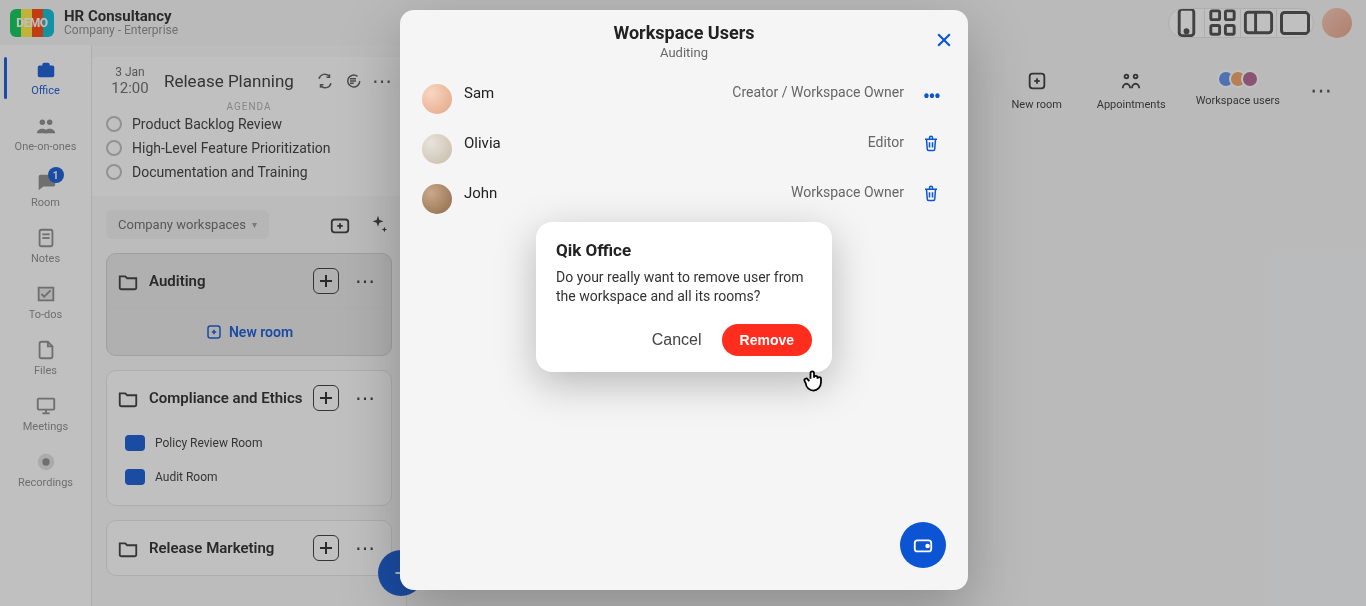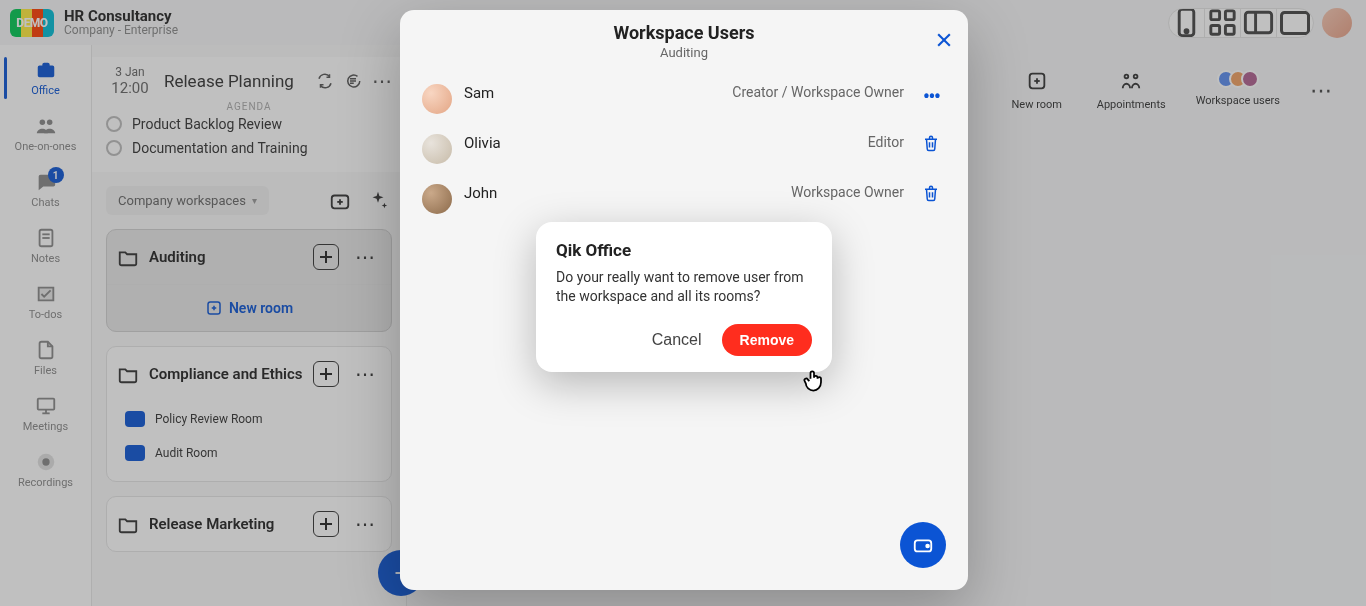--- a/index.html
+++ b/index.html
@@ -182,21 +182,21 @@
       </span>
     <span>One-on-ones</span>
   </div>
   <div class="item" style="position:relative;">
     <span class="badge">1</span>
     <span class="ic">
         <svg viewBox="0 0 24 24" fill="currentColor">
           <path d="M4 4h16a2 2 0 0 1 2 2v9a2 2 0 0 1-2 2H9l-5 4V6a2 2 0 0 1 2-2z"></path>
         </svg>
       </span>
-    <span>Chats</span>
+    <span>Room</span>
   </div>
   <div class="item">
     <span class="ic">
         <svg viewBox="0 0 24 24" fill="none" stroke="currentColor" stroke-width="2">
           <rect x="5" y="3" width="14" height="18" rx="2"></rect>
           <line x1="8" y1="8" x2="16" y2="8"></line>
           <line x1="8" y1="12" x2="16" y2="12"></line>
         </svg>
       </span>
     <span>Notes</span>
@@ -264,20 +264,24 @@
             </svg>
           </span>
         <span class="ic" style="font-size:20px;">⋯</span>
       </div>
     </div>
     <div class="agenda-label">AGENDA</div>
     <div class="agenda-items">
       <div class="ag-item">
           <span class="ag-radio"></span>
           <span>Product Backlog Review</span>
+        </div>
+      <div class="ag-item">
+          <span class="ag-radio"></span>
+          <span>High-Level Feature Prioritization</span>
         </div>
       <div class="ag-item">
           <span class="ag-radio"></span>
           <span>Documentation and Training</span>
         </div>
     </div>
   </div>
 
   <div class="ws-selector">
     <div class="ws-drop">

